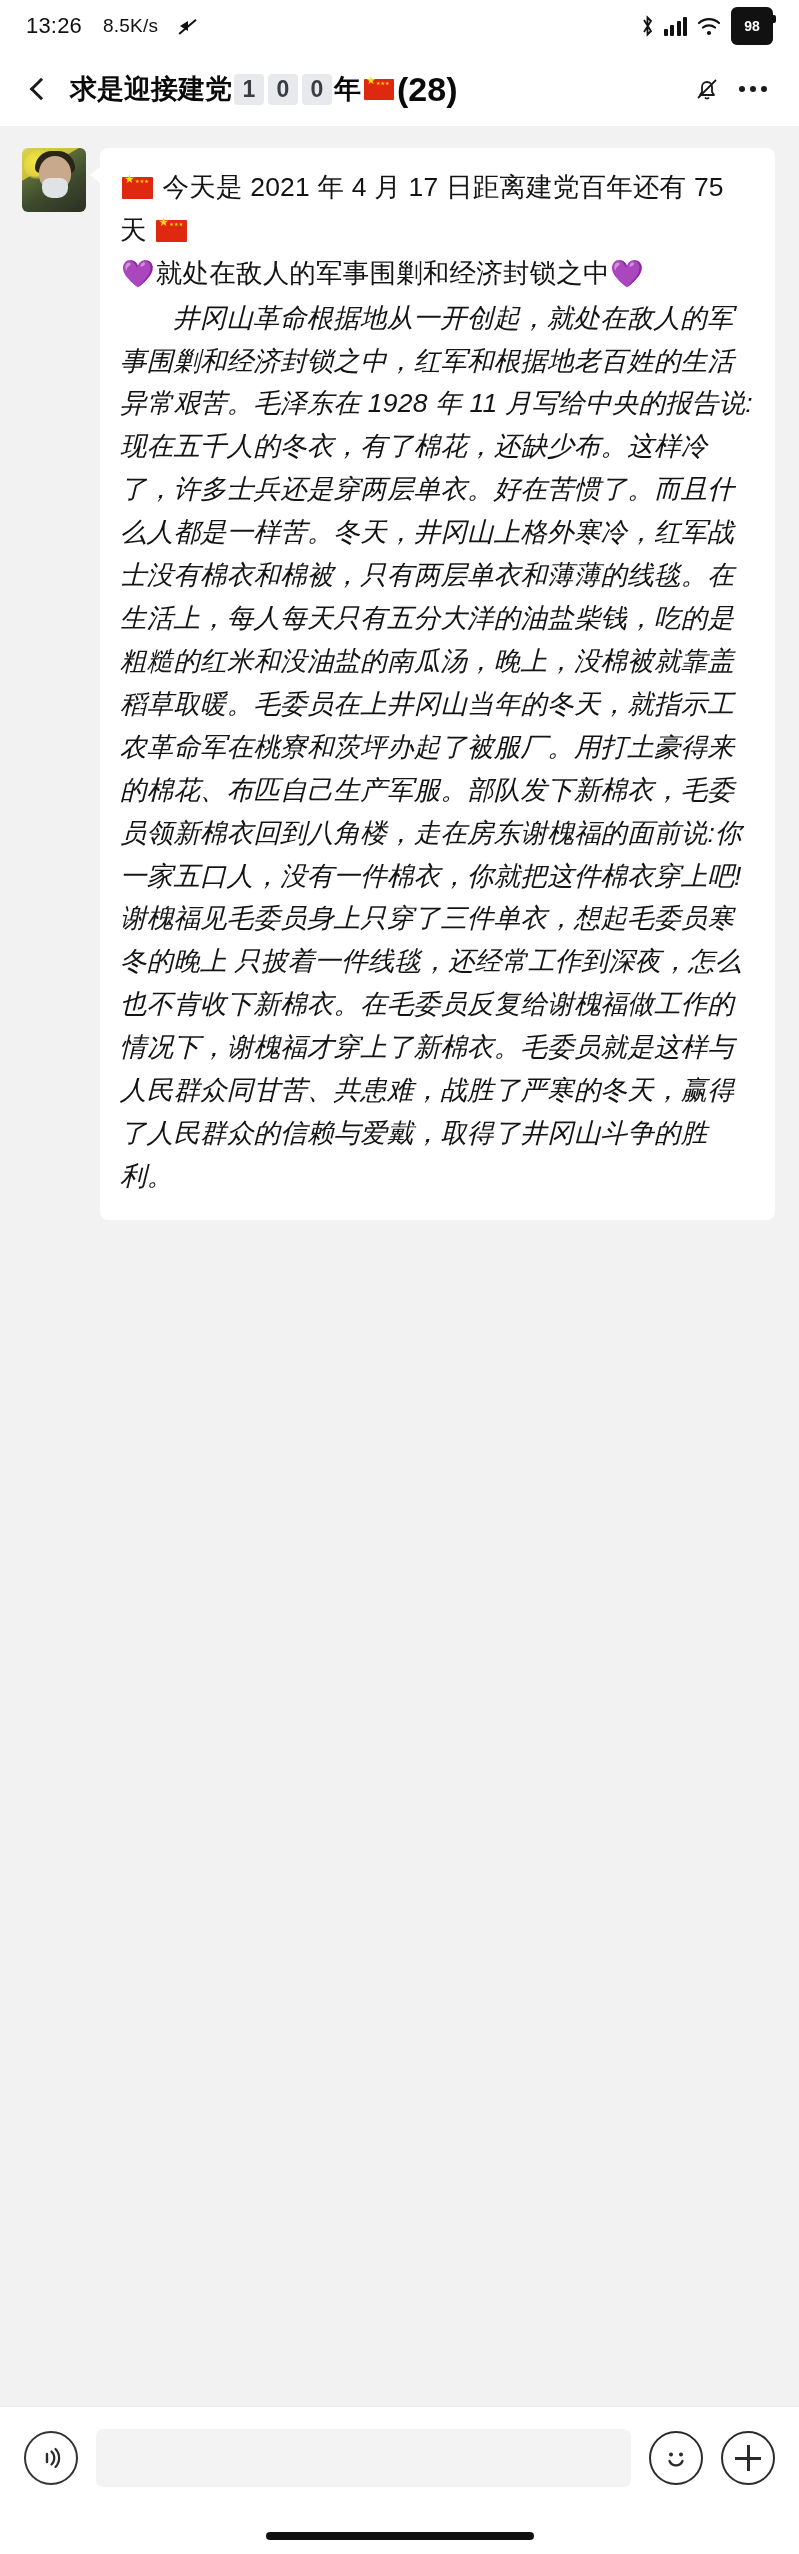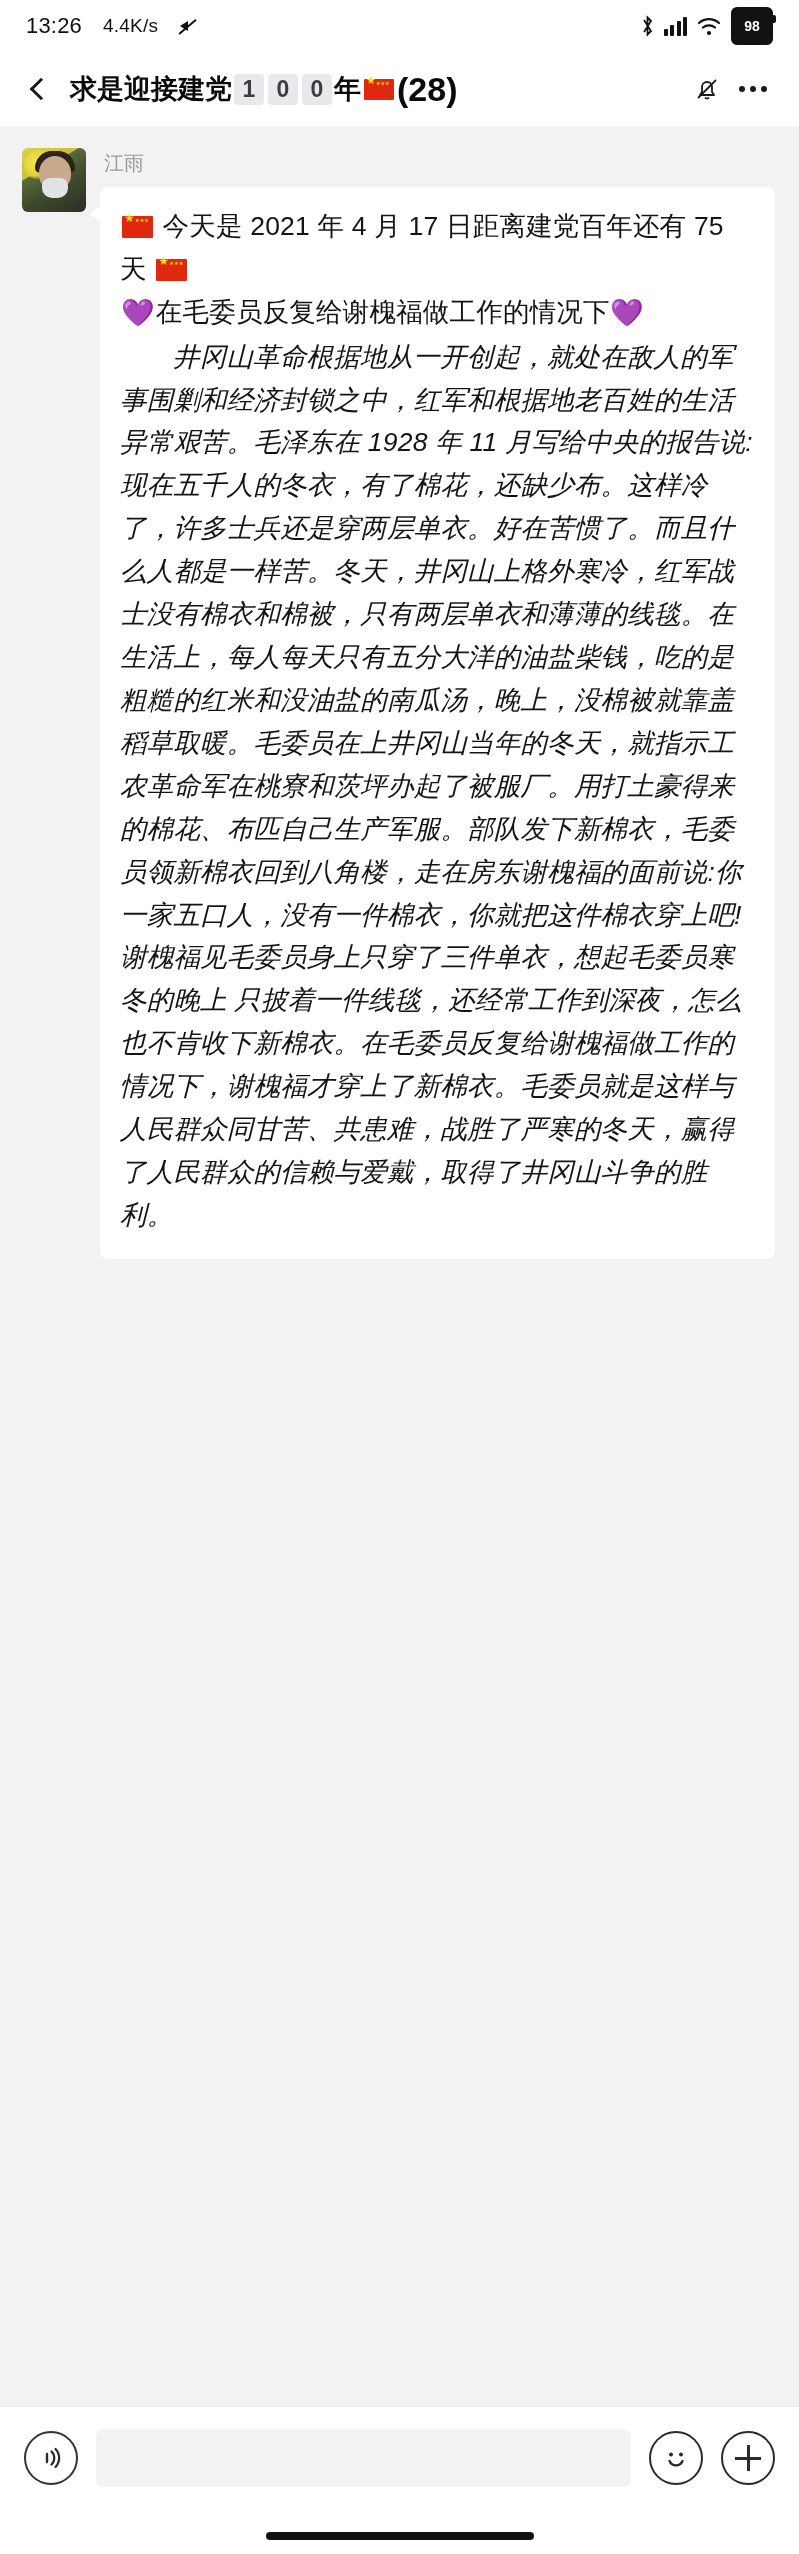--- a/index.html
+++ b/index.html
@@ -412,21 +412,21 @@
     border-radius: 4px;
     background: #111;
   }
 </style>
 </head>
 <body>
 
 <div class="statusbar">
   <div class="sb-left">
     <span class="sb-clock">13:26</span>
-    <span class="sb-speed">4.4K/s</span>
+    <span class="sb-speed">8.5K/s</span>
     <span class="sb-mute"></span>
   </div>
   <div class="sb-spacer"></div>
   <div class="sb-right">
     <span class="icon-bt">
       <svg width="13" height="22" viewBox="0 0 13 22">
         <path d="M3 5 L10 16 L6.5 19.5 L6.5 2.5 L10 6 L3 17" fill="none" stroke="#111" stroke-width="1.8"></path>
       </svg>
     </span>
     <span class="icon-signal">
@@ -477,29 +477,28 @@
   </div>
 </div>
 
 <div class="chat">
   <div class="msg-row">
     <div class="avatar">
       <span class="hair"></span>
       <span class="face"></span>
     </div>
     <div class="msg-col">
-      <div class="sender">江雨</div>
       <div class="bubble">
         <p>
           <span class="emoji-flag"></span>
           <span>今天是 2021 年 4 月 17 日距离建党百年还有 75 天</span>
           <span class="emoji-flag"></span>
         </p>
         <p>
-          <span class="emoji-heart">💜</span><span>在毛委员反复给谢槐福做工作的情况下</span><span class="emoji-heart">💜</span>
+          <span class="emoji-heart">💜</span><span>就处在敌人的军事围剿和经济封锁之中</span><span class="emoji-heart">💜</span>
         </p>
         <p class="indent">井冈山革命根据地从一开创起，就处在敌人的军事围剿和经济封锁之中，红军和根据地老百姓的生活异常艰苦。毛泽东在 1928 年 11 月写给中央的报告说:现在五千人的冬衣，有了棉花，还缺少布。这样冷了，许多士兵还是穿两层单衣。好在苦惯了。而且什么人都是一样苦。冬天，井冈山上格外寒冷，红军战士没有棉衣和棉被，只有两层单衣和薄薄的线毯。在生活上，每人每天只有五分大洋的油盐柴钱，吃的是粗糙的红米和没油盐的南瓜汤，晚上，没棉被就靠盖稻草取暖。毛委员在上井冈山当年的冬天，就指示工农革命军在桃寮和茨坪办起了被服厂。用打土豪得来的棉花、布匹自己生产军服。部队发下新棉衣，毛委员领新棉衣回到八角楼，走在房东谢槐福的面前说:你一家五口人，没有一件棉衣，你就把这件棉衣穿上吧!谢槐福见毛委员身上只穿了三件单衣，想起毛委员寒冬的晚上 只披着一件线毯，还经常工作到深夜，怎么也不肯收下新棉衣。在毛委员反复给谢槐福做工作的情况下，谢槐福才穿上了新棉衣。毛委员就是这样与人民群众同甘苦、共患难，战胜了严寒的冬天，赢得了人民群众的信赖与爱戴，取得了井冈山斗争的胜利。</p>
       </div>
     </div>
   </div>
 </div>
 
 <div class="inputbar">
   <div class="voice-btn">
     <svg width="30" height="30" viewBox="0 0 30 30">

